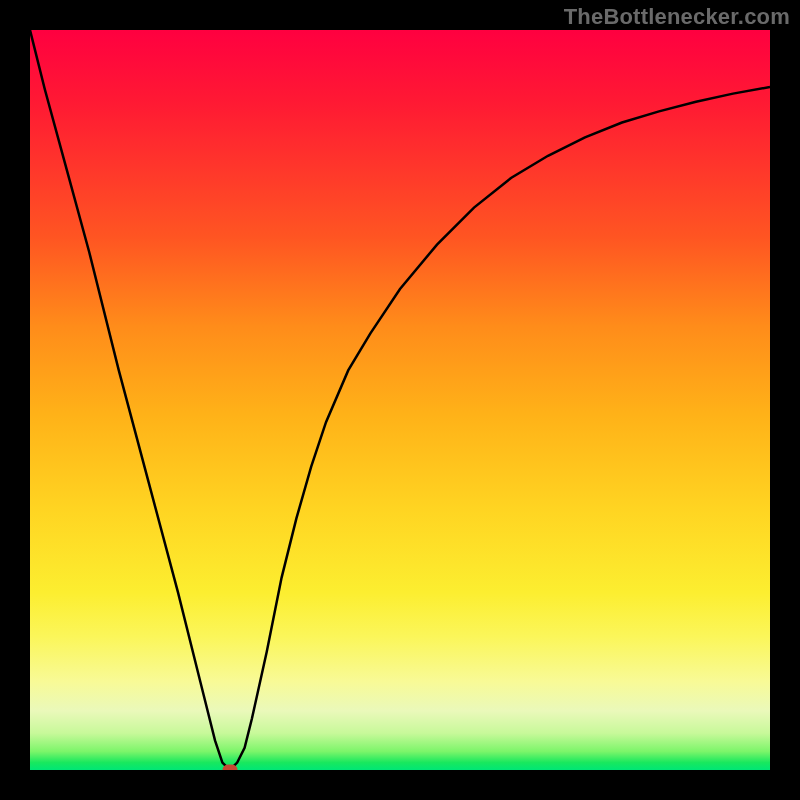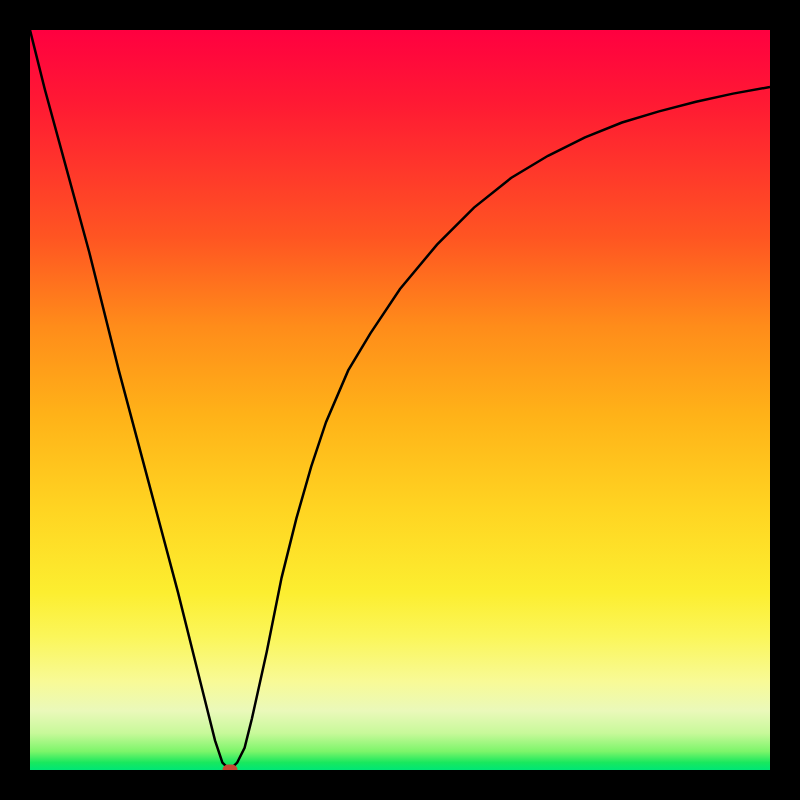--- a/index.html
+++ b/index.html
@@ -66,20 +66,21 @@
     font-size: 22px;
     font-weight: 600;
     color: #6a6a6a;
     letter-spacing: 0.2px;
   }
 </style>
 </head>
 <body>
 
 <div class="frame">
+  <div class="watermark">TheBottlenecker.com</div>
 
   <div class="plot">
     <div class="gradient-bg"></div>
 
     <svg class="curve" viewBox="0 0 740 740" preserveAspectRatio="none">
       <path fill="none" stroke="#000" stroke-width="2.5" d="M0.00 0.00 L14.80 59.20 L37.00 140.60 L59.20 222.00 L88.80 340.40 L118.40 451.40 L148.00 562.40 L170.20 651.20 L185.00 710.40 L192.40 732.60 L199.80 740.00 L207.20 732.60 L214.60 717.80 L222.00 688.20 L236.80 621.60 L251.60 547.60 L266.40 488.40 L281.20 436.60 L296.00 392.20 L318.20 340.40 L340.40 303.40 L370.00 259.00 L407.00 214.60 L444.00 177.60 L481.00 148.00 L518.00 125.80 L555.00 107.30 L592.00 92.50 L629.00 81.40 L666.00 71.78 L703.00 63.64 L740.00 56.98"></path>
     </svg>
 
     <div class="marker" style="left:199.80px; top:740.00px;"></div>
   </div>

